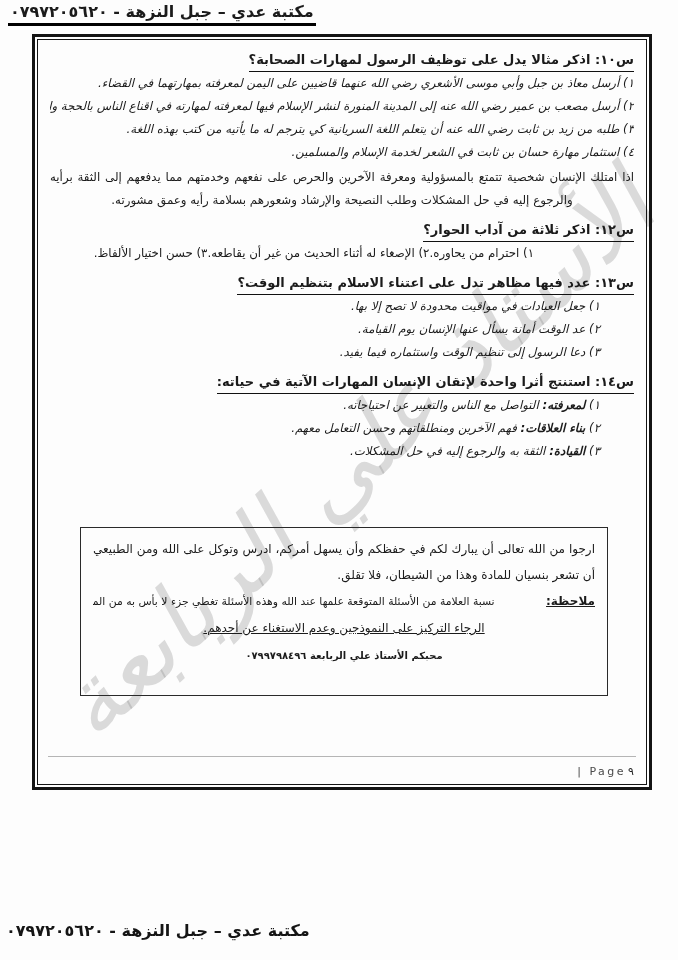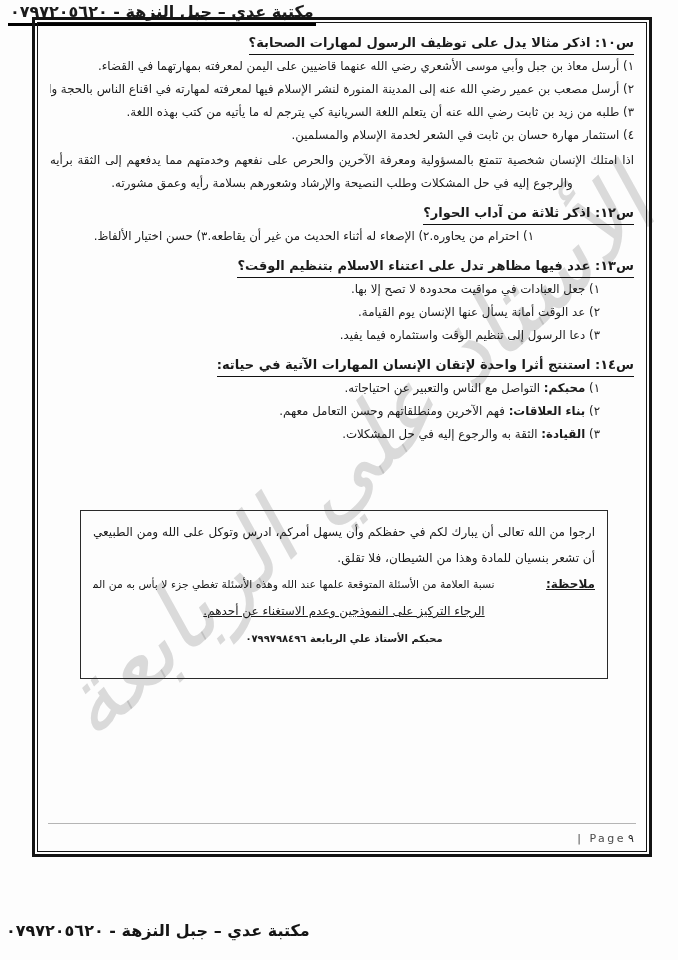--- a/index.html
+++ b/index.html
@@ -41,22 +41,22 @@
     top: 921px; left: 6px;
     direction: rtl;
     font-weight: bold;
     font-size: 16px;
     color: #151515;
     white-space: nowrap;
   }
   
   .frame {
     position: absolute;
-    left: 32px; top: 17px;
-    width: 620px; height: 840px;
+    left: 32px; top: 34px;
+    width: 620px; height: 756px;
     border: 3px solid #141414;
   }
   .frame-inner {
     position: absolute;
     top: 2px; left: 2px; right: 2px; bottom: 2px;
     border: 1px solid #141414;
   }
   .content {
     position: absolute; inset: 0;
     padding: 8px 12px 0 12px;
@@ -75,20 +75,21 @@
     border-bottom: 1.6px solid #111;
     padding-bottom: 1px;
     white-space: nowrap;
   }
   .mt6 { margin-top: 6px; }
   .ans {
     white-space: nowrap;
     overflow: hidden;
     font-size: 11.8px;
     line-height: 23px;
+    font-style: italic;
   }
   .ans-indent { padding-right: 34px; }
   .q11-body {
     margin-top: 2px;
     text-align: justify;
     text-align-last: center;
     line-height: 23px;
     font-size: 11.8px;
   }
   .q12-row {
@@ -168,21 +169,21 @@
       </div>
       <div class="ans ans-indent">١) جعل العبادات في مواقيت محدودة لا تصح إلا بها.</div>
       <div class="ans ans-indent">٢) عد الوقت أمانة يسأل عنها الإنسان يوم القيامة.</div>
       <div class="ans ans-indent">٣) دعا الرسول إلى تنظيم الوقت واستثماره فيما يفيد.</div>
 
       <div class="q-heading-row mt6">
         <span class="q-heading">س١٤: استنتج أثرا واحدة لإتقان الإنسان المهارات الآتية في حياته:</span>
       </div>
       <div class="ans ans-indent">
         <span>١)</span>
-        <span class="bold-label">محبكم:</span>
+        <span class="bold-label">لمعرفته:</span>
         <span>التواصل مع الناس والتعبير عن احتياجاته.</span>
       </div>
       <div class="ans ans-indent">
         <span>٢)</span>
         <span class="bold-label">بناء العلاقات:</span>
         <span>فهم الآخرين ومنطلقاتهم وحسن التعامل معهم.</span>
       </div>
       <div class="ans ans-indent">
         <span>٣)</span>
         <span class="bold-label">القيادة:</span>

